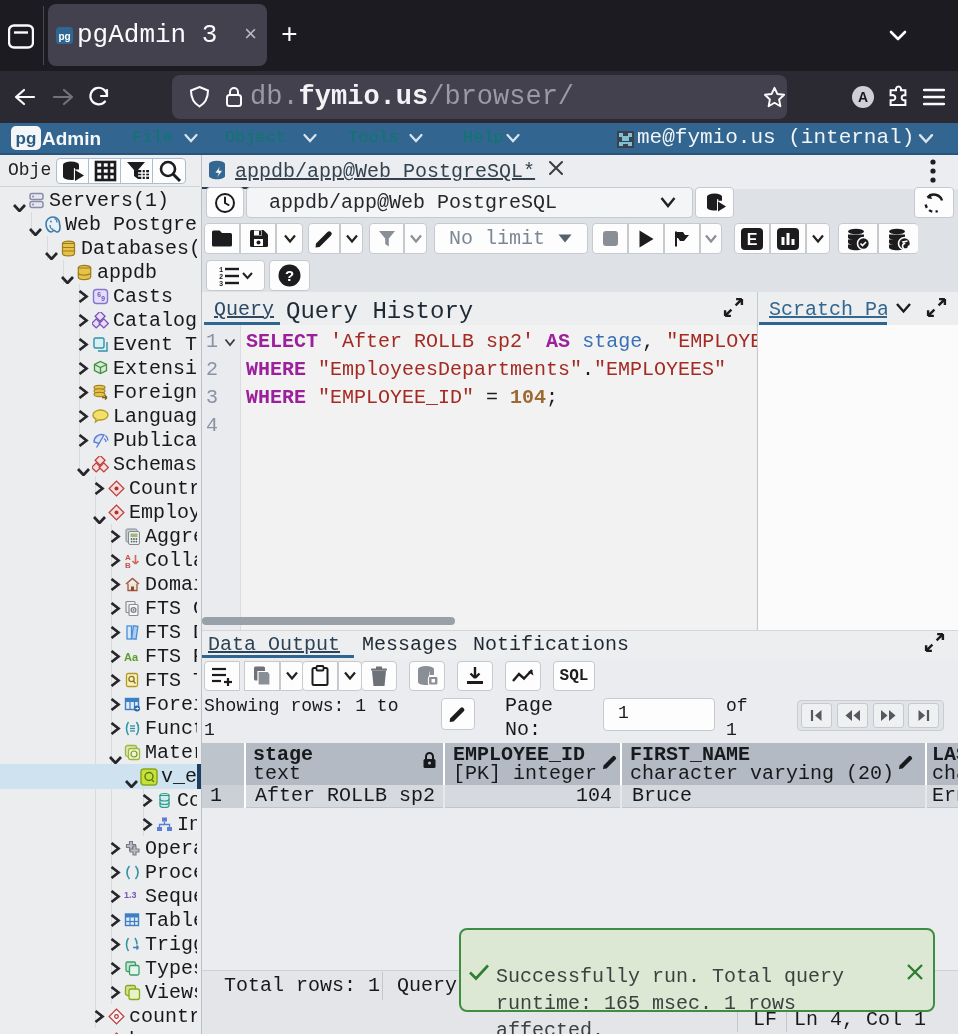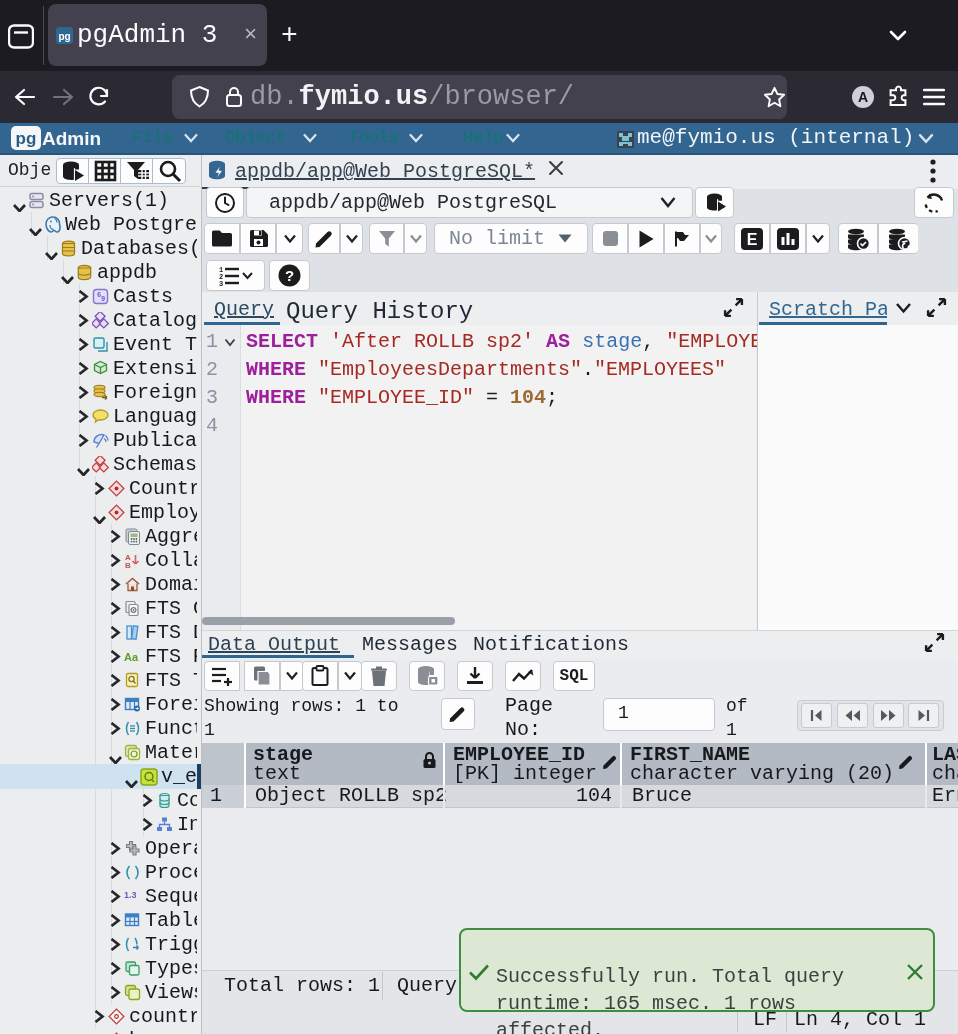--- a/index.html
+++ b/index.html
@@ -1014,21 +1014,21 @@
 <div class="abs" style="left:630px;top:745px;font-size:20px;line-height:19px;color:#17191c;"><b>FIRST_NAME</b><br>character varying (20)</div>
 <svg class="abs" style="left:898px;top:753px;" width="17" height="17" viewBox="0 0 17 17">
     <path d="M1.5 12.5L10.5 3.5a1.8 1.8 0 0 1 2.6 0l.4.4a1.8 1.8 0 0 1 0 2.6L4.5 15.5 1 16z" fill="#17191c"></path>
   </svg>
 <div class="abs" style="left:925px;top:743px;width:2px;height:42px;background:#fff;"></div>
 <div class="abs" style="left:932px;top:745px;font-size:20px;line-height:19px;color:#17191c;"><b>LAST_NAME</b><br>character</div>
 
 <div class="abs" style="left:202px;top:785px;width:756px;height:23px;background:#d6d9de;border-bottom:1px solid #c2c6cb;box-sizing:border-box;"></div>
 <div class="abs" style="left:202px;top:785px;width:44px;height:23px;background:#cbd0d6;border-right:2px solid #fff;box-sizing:border-box;"></div>
 <div class="abs" style="left:210px;top:785px;font-size:20px;line-height:22px;color:#17191c;">1</div>
-<div class="abs" style="left:255px;top:785px;font-size:20px;line-height:22px;color:#17191c;">Object ROLLB sp2</div>
+<div class="abs" style="left:255px;top:785px;font-size:20px;line-height:22px;color:#17191c;">After ROLLB sp2</div>
 <div class="abs" style="left:443px;top:785px;width:2px;height:23px;background:#e6e8ea;"></div>
 <div class="abs" style="left:576px;top:785px;font-size:20px;line-height:22px;color:#17191c;">104</div>
 <div class="abs" style="left:620px;top:785px;width:2px;height:23px;background:#e6e8ea;"></div>
 <div class="abs" style="left:632px;top:785px;font-size:20px;line-height:22px;color:#17191c;">Bruce</div>
 <div class="abs" style="left:925px;top:785px;width:2px;height:23px;background:#e6e8ea;"></div>
 <div class="abs" style="left:932px;top:785px;font-size:20px;line-height:22px;color:#17191c;">Ernst</div>
 
 <div class="abs" style="left:202px;top:970px;width:756px;height:32px;background:#e3e5e9;border-top:1px solid #cdd0d4;"></div>
 <div class="abs" style="left:224px;top:974px;font-size:20px;color:#17191c;">Total rows: 1</div>
 <div class="abs" style="left:382px;top:972px;width:1px;height:28px;background:#c3c6ca;"></div>

